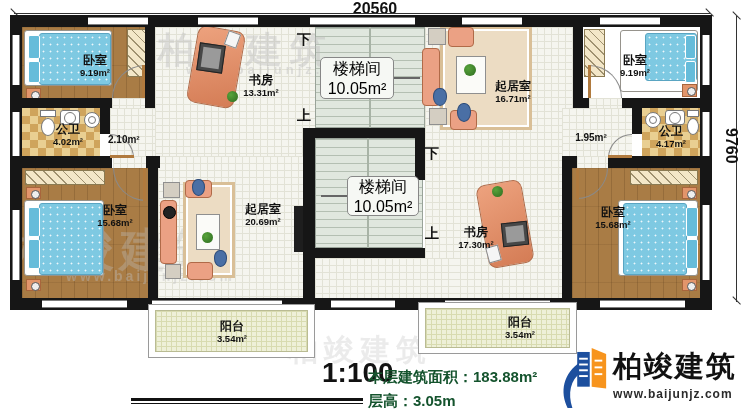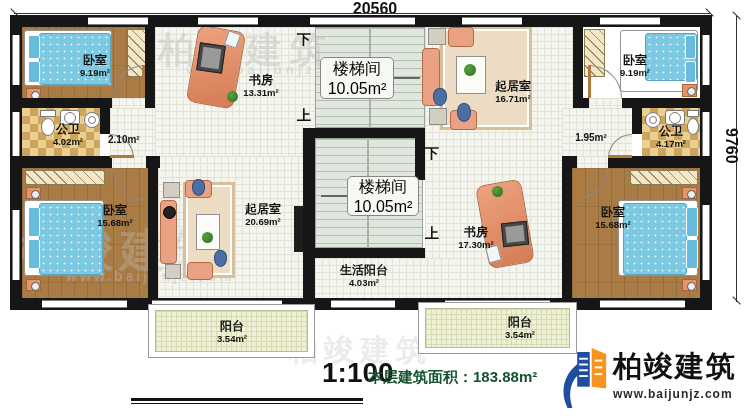--- a/index.html
+++ b/index.html
@@ -324,24 +324,20 @@
     <span class="ar">4.17m²</span>
   </div>
   <div class="abs rlab" style="left:84px;top:204px;width:62px;">
     <span class="nm">卧室</span>
     <span class="ar">15.68m²</span>
   </div>
   <div class="abs rlab" style="left:232px;top:203px;width:62px;">
     <span class="nm">起居室</span>
     <span class="ar">20.69m²</span>
   </div>
-  <div class="abs rlab" style="left:322px;top:264px;width:84px;">
-    <span class="nm">生活阳台</span>
-    <span class="ar">4.03m²</span>
-  </div>
   <div class="abs rlab" style="left:445px;top:226px;width:62px;">
     <span class="nm">书房</span>
     <span class="ar">17.30m²</span>
   </div>
   <div class="abs rlab" style="left:582px;top:206px;width:62px;">
     <span class="nm">卧室</span>
     <span class="ar">15.68m²</span>
   </div>
   <div class="abs rlab" style="left:202px;top:320px;width:60px;">
     <span class="nm">阳台</span>
@@ -350,20 +346,23 @@
   <div class="abs rlab" style="left:490px;top:316px;width:60px;">
     <span class="nm">阳台</span>
     <span class="ar">3.54m²</span>
   </div>
 
   <div class="abs title-scale" style="left:322px;top:357px;">1:100</div>
   <div class="abs uline" style="left:131px;top:398px;width:232px;height:2.5px;"></div>
   <div class="abs uline" style="left:131px;top:403px;width:232px;height:1.4px;"></div>
   <div class="abs tinfo" style="left:368px;top:368px;">
     <span>本层建筑面积：</span><span>183.88m²</span>
+  </div>
+  <div class="abs tinfo" style="left:368px;top:392px;">
+    <span>层高：</span><span>3.05m</span>
   </div>
 
   <div class="abs" style="left:556px;top:346px;width:54px;height:64px;">
     <svg width="54" height="64" viewBox="0 0 56 66">
       <path d="M12 64 C4 48 7 28 26 16 L26 27 C15 35 12 49 17 64 Z" fill="var(--logo_blue)"></path>
       <rect x="22" y="6" width="13" height="36" fill="var(--logo_blue)"></rect>
       <rect x="24" y="12" width="9" height="2" fill="#fff"></rect>
       <rect x="24" y="18" width="9" height="2" fill="#fff"></rect>
       <rect x="24" y="24" width="9" height="2" fill="#fff"></rect>
       <rect x="24" y="30" width="9" height="2" fill="#fff"></rect>

